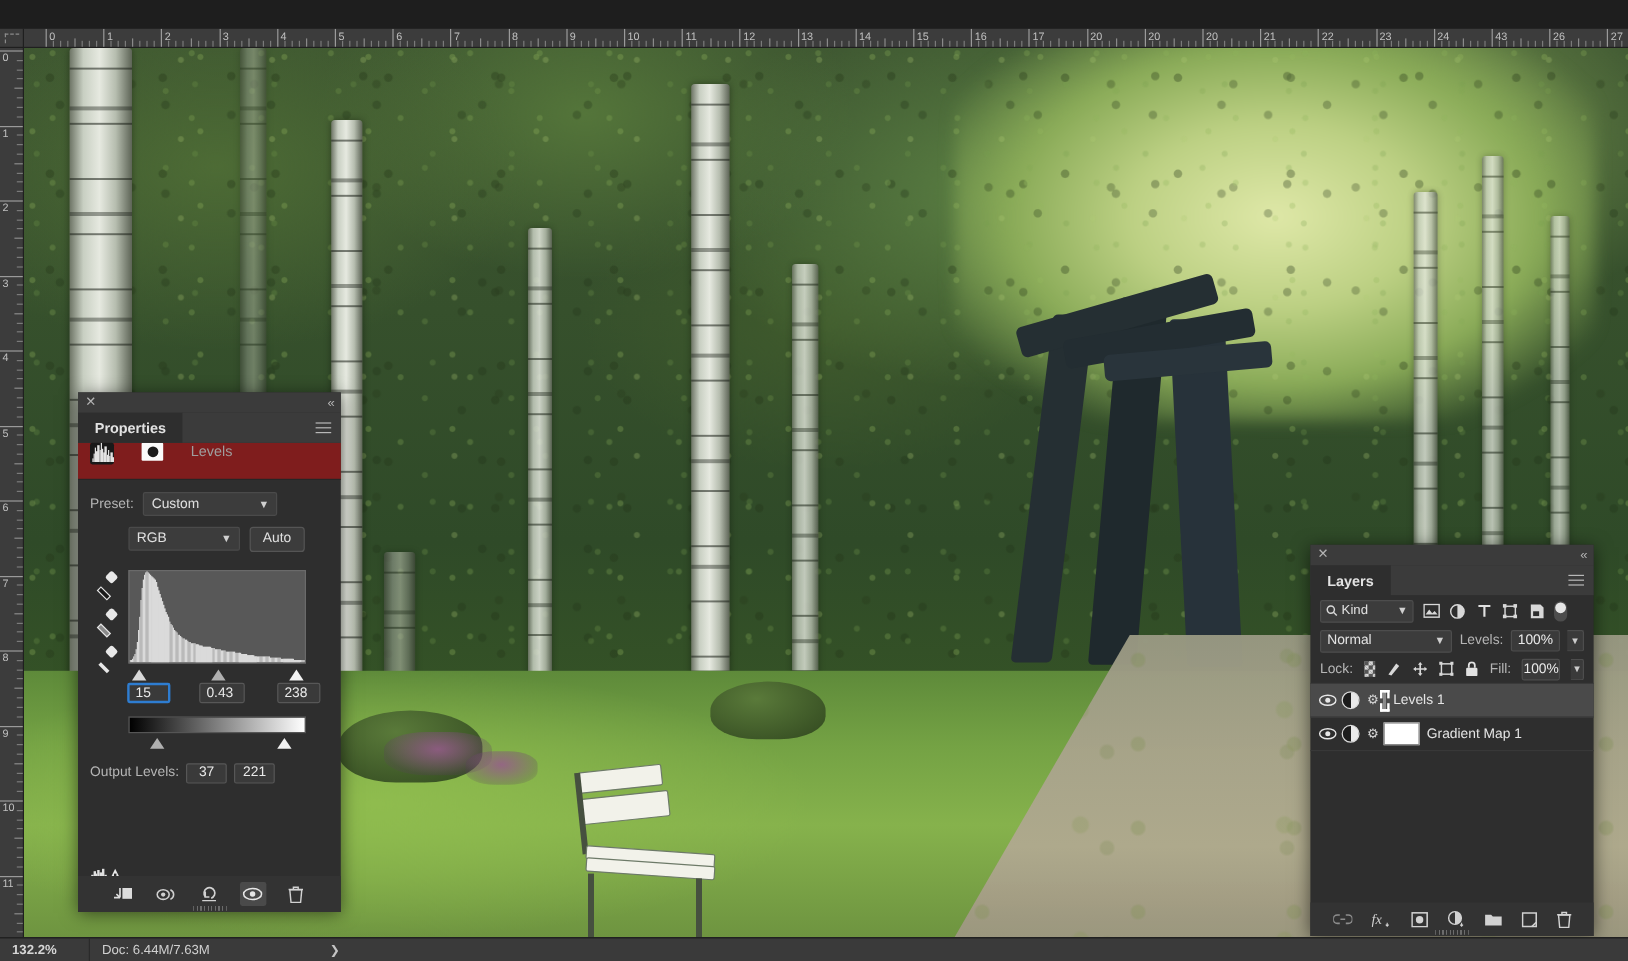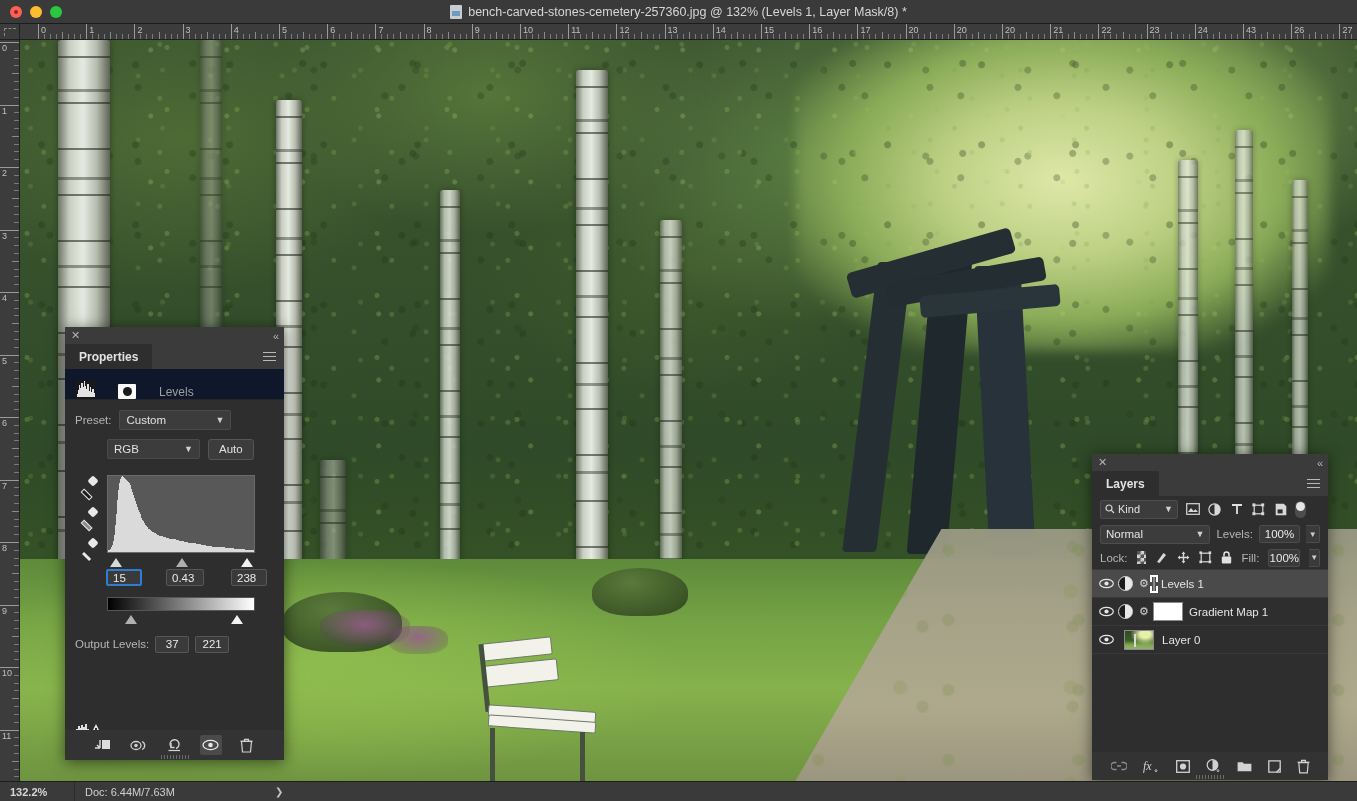--- a/index.html
+++ b/index.html
@@ -178,22 +178,22 @@
   }
   .burger {
     position: absolute; right: 8px; top: 8px; width: 13px; height: 9px;
     display: flex; flex-direction: column; justify-content: space-between;
   }
   .burger i { display: block; height: 1px; background: #b8b8b8; }
 
   
   .props { left: 65px; top: 327px; width: 219px; height: 433px; }
   .props-head {
-    height: 31px; display: flex; align-items: flex-end; gap: 23px;
-    padding: 0 10px; background: #0f172a; border-bottom: 1px solid #262626;
+    height: 31px; display: flex; align-items: flex-start; gap: 23px;
+    padding: 0 10px; background: #7f1d1d; border-bottom: 1px solid #262626;
   }
   .histo-ico {
     width: 20px; height: 18px; background: #191919; border-radius: 2px;
     position: relative; overflow: hidden;
   }
   .histo-ico i {
     position: absolute; bottom: 2px; width: 1.5px; background: #e3e3e3;
   }
   .mask-ico {
     width: 18px; height: 15px; background: #fafafa; border-radius: 1px;
@@ -398,31 +398,20 @@
   .zoom-val { width: 74px; padding-left: 10px; font-weight: bold; }
   .doc-info { display: flex; align-items: center; gap: 0; padding-left: 10px; color: #d0d0d0; }
   .doc-arrow { margin-left: 100px; color: #c4c4c4; font-size: 10px; }
   .sb-sep { width: 1px; height: 20px; background: #2a2a2a; }
 </style>
 </head>
 <body>
 
 <div class="app">
 
-  <div class="titlebar">
-    <div class="traffic">
-      <div class="dot red"></div>
-      <div class="dot yellow"></div>
-      <div class="dot green"></div>
-    </div>
-    <div class="title-center">
-      <span class="doc-ico"></span>
-      <span>bench-carved-stones-cemetery-257360.jpg @ 132% (Levels 1, Layer Mask/8) *</span>
-    </div>
-  </div>
 
   <div class="canvas-wrap">
     <div class="photo">
       <div class="canopy"></div>
       <div class="sky-glow"></div>
       <div class="leaf-noise"></div>
 
       <div class="trunk" style="left:38px;  top:0;   width:52px;  height:540px;"></div>
       <div class="trunk dark" style="left:180px; top:0; width:22px; height:300px; opacity:.5;"></div>
       <div class="trunk" style="left:256px; top:60px; width:26px; height:470px;"></div>
@@ -1245,30 +1234,20 @@
             <ellipse cx="7.5" cy="5.5" rx="6.8" ry="4.2" stroke="#e6e6e6" stroke-width="1.2" fill="none"></ellipse>
             <circle cx="7.5" cy="5.5" r="2.1" fill="#e6e6e6"></circle>
           </svg>
       </span>
       <span class="adj-ico"></span>
       <span class="link-ico">⚙</span>
       <span class="mask-thumb"></span>
       <span class="layer-name">Gradient Map 1</span>
     </div>
 
-    <div class="layer-row">
-      <span class="eye">
-        <svg width="15" height="11" viewBox="0 0 15 11">
-            <ellipse cx="7.5" cy="5.5" rx="6.8" ry="4.2" stroke="#e6e6e6" stroke-width="1.2" fill="none"></ellipse>
-            <circle cx="7.5" cy="5.5" r="2.1" fill="#e6e6e6"></circle>
-          </svg>
-      </span>
-      <span class="img-thumb"></span>
-      <span class="layer-name">Layer 0</span>
-    </div>
 
     <div class="layers-footer">
       <span class="lf-ico dim">
         <svg width="16" height="10" viewBox="0 0 16 10">
             <path d="M6 5 H10 M5.5 1.5 H3.5 a3.5 3.5 0 0 0 0 7 H5.5 M10.5 1.5 H12.5 a3.5 3.5 0 0 1 0 7 H10.5" stroke="#8d8d8d" stroke-width="1.3" fill="none"></path>
           </svg>
       </span>
       <span class="lf-ico">
         <svg width="17" height="14" viewBox="0 0 17 14">
             <text x="0" y="11" font-family="Liberation Serif, serif" font-style="italic" font-size="12" fill="#d2d2d2">fx</text>

